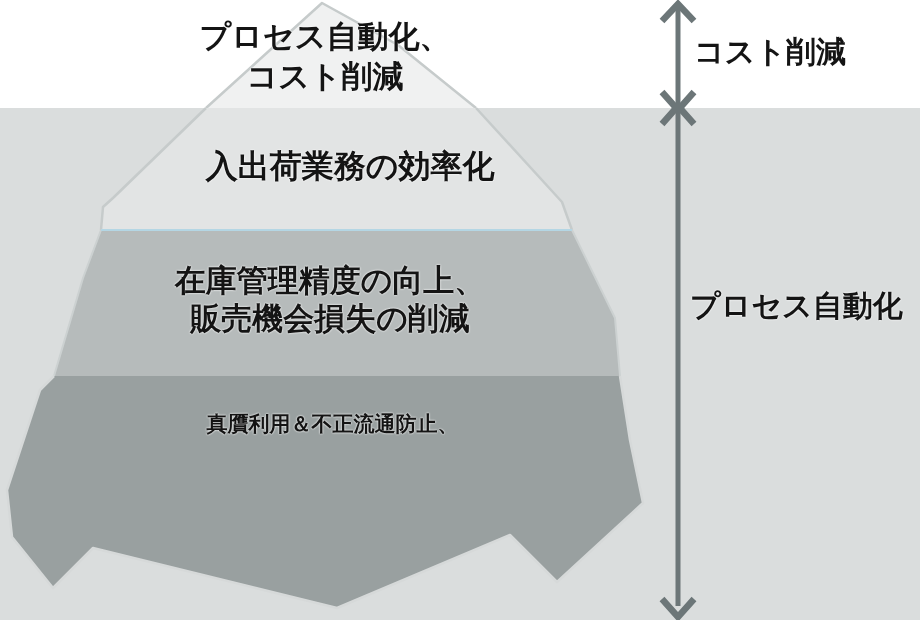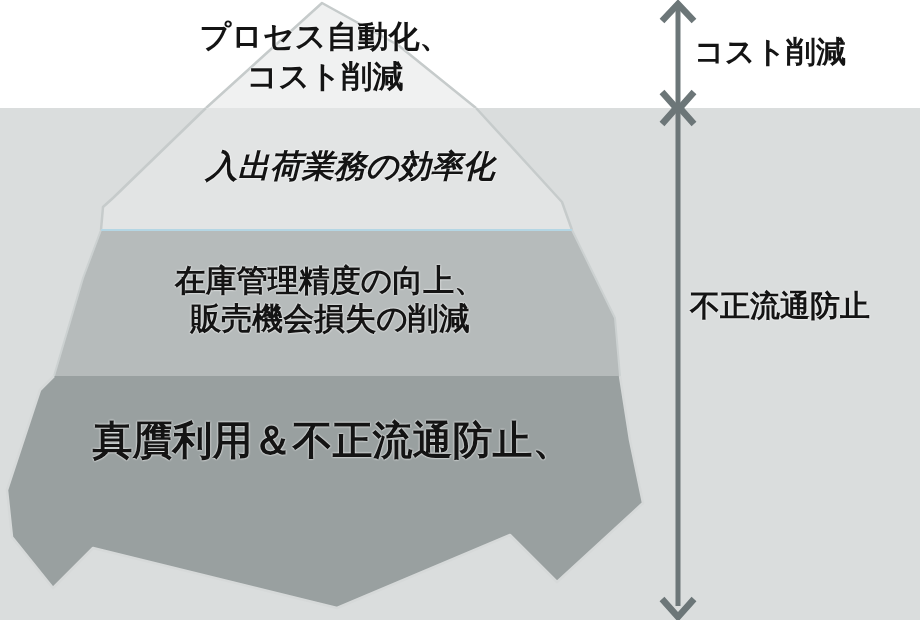--- a/index.html
+++ b/index.html
@@ -8,23 +8,23 @@
     font-family:"DejaVu Sans","Liberation Sans",sans-serif;
   }
   .stage svg { position:absolute; left:0; top:0; }
   .label {
     position:absolute; font-weight:bold; color:#141414; text-align:center;
     text-shadow:0 0 2px rgba(255,255,255,.9), 0 0 2px rgba(255,255,255,.7);
     white-space:nowrap;
   }
   .label span { display:block; }
   .tip-label     { left:140px; top:16px;  width:370px; font-size:31px; line-height:40px;text-align:center; }
-  .layer2-label  { left:120px; top:147px; width:460px; font-size:32px; line-height:38px;font-style:italic; }
+  .layer2-label  { left:120px; top:147px; width:460px; font-size:32px; line-height:38px; }
   .layer3-label  { left:105px; top:261px; width:450px; font-size:31px; line-height:38px; }
-  .layer4-label  { left:90px;  top:421px; width:485px; font-size:40px; line-height:39px; }
+  .layer4-label  { left:90px;  top:405px; width:485px; font-size:21px; line-height:39px; }
   .cost-label    { left:694px; top:33px;  font-size:30px; line-height:38px; text-align:left; }
   .sales-label   { left:690px; top:287px; font-size:30px; line-height:38px; text-align:left; }
 </style>
 </head>
 <body>
 
 <div class="stage">
 
   <svg width="920" height="620" viewBox="0 0 920 620">
 
@@ -73,16 +73,16 @@
     <span>販売機会損失の削減</span>
   </div>
 
   <div class="label layer4-label">
     <span>真贋利用＆不正流通防止、</span>
   </div>
 
   <div class="label cost-label">コスト削減</div>
 
   <div class="label sales-label">
-    <span>不正流通防止</span>
+    <span>プロセス自動化</span>
   </div>
 
 </div>
 
 </body></html>

